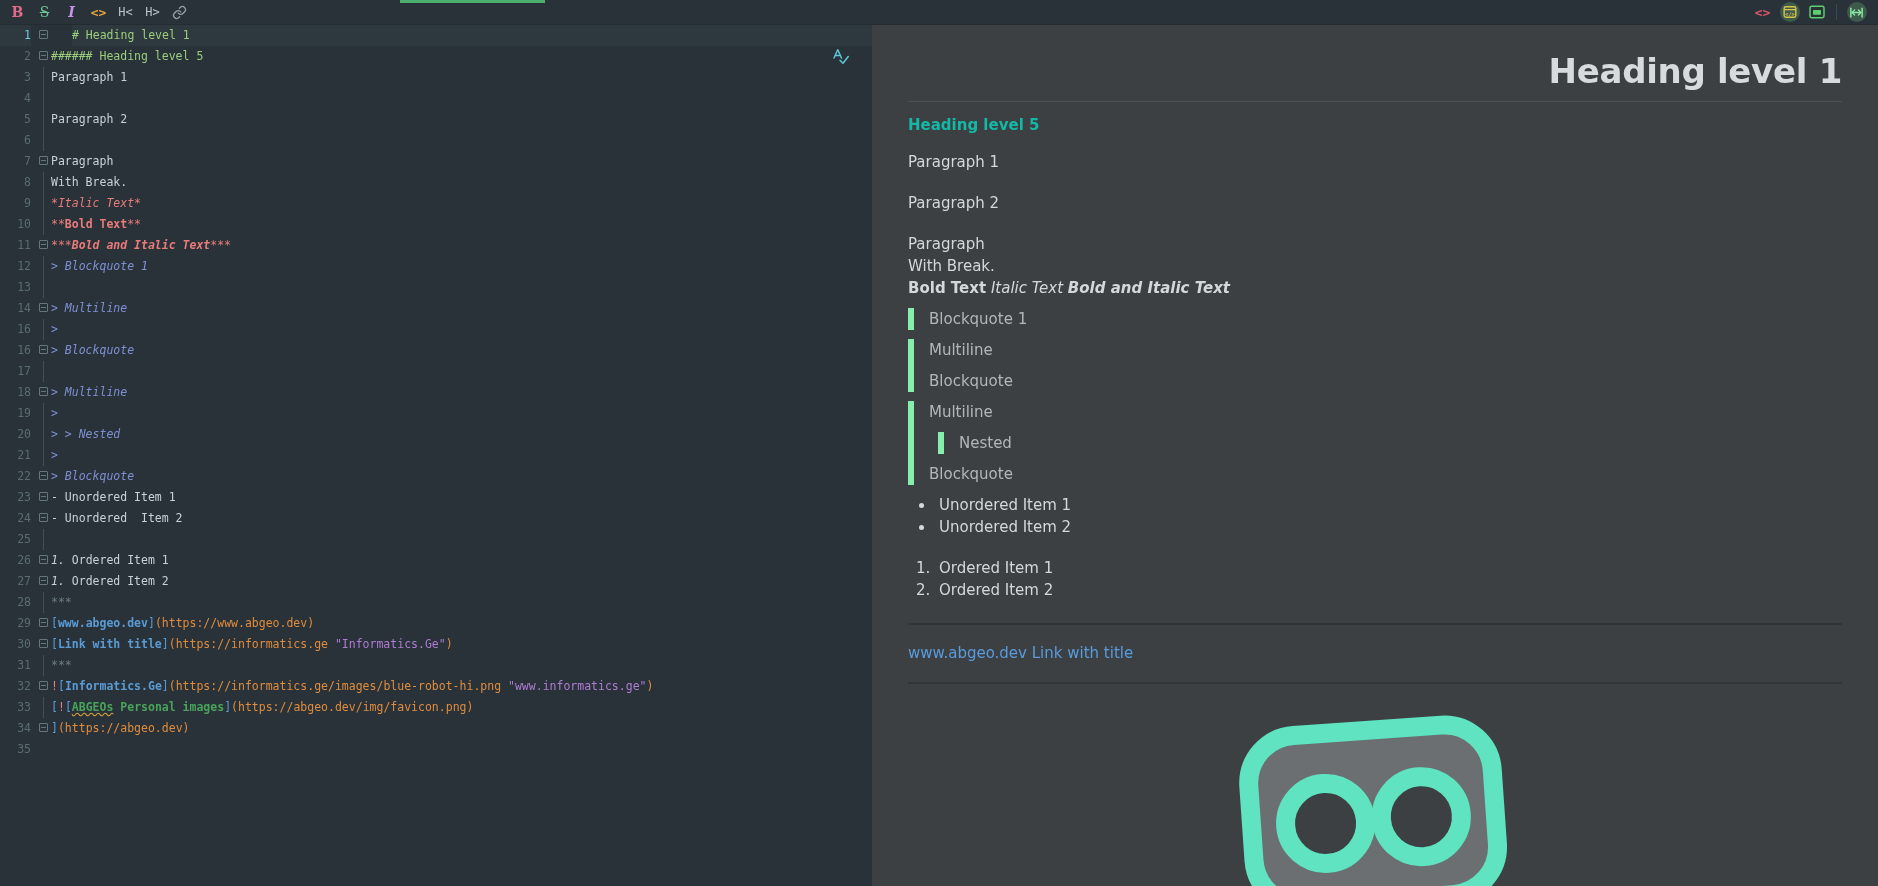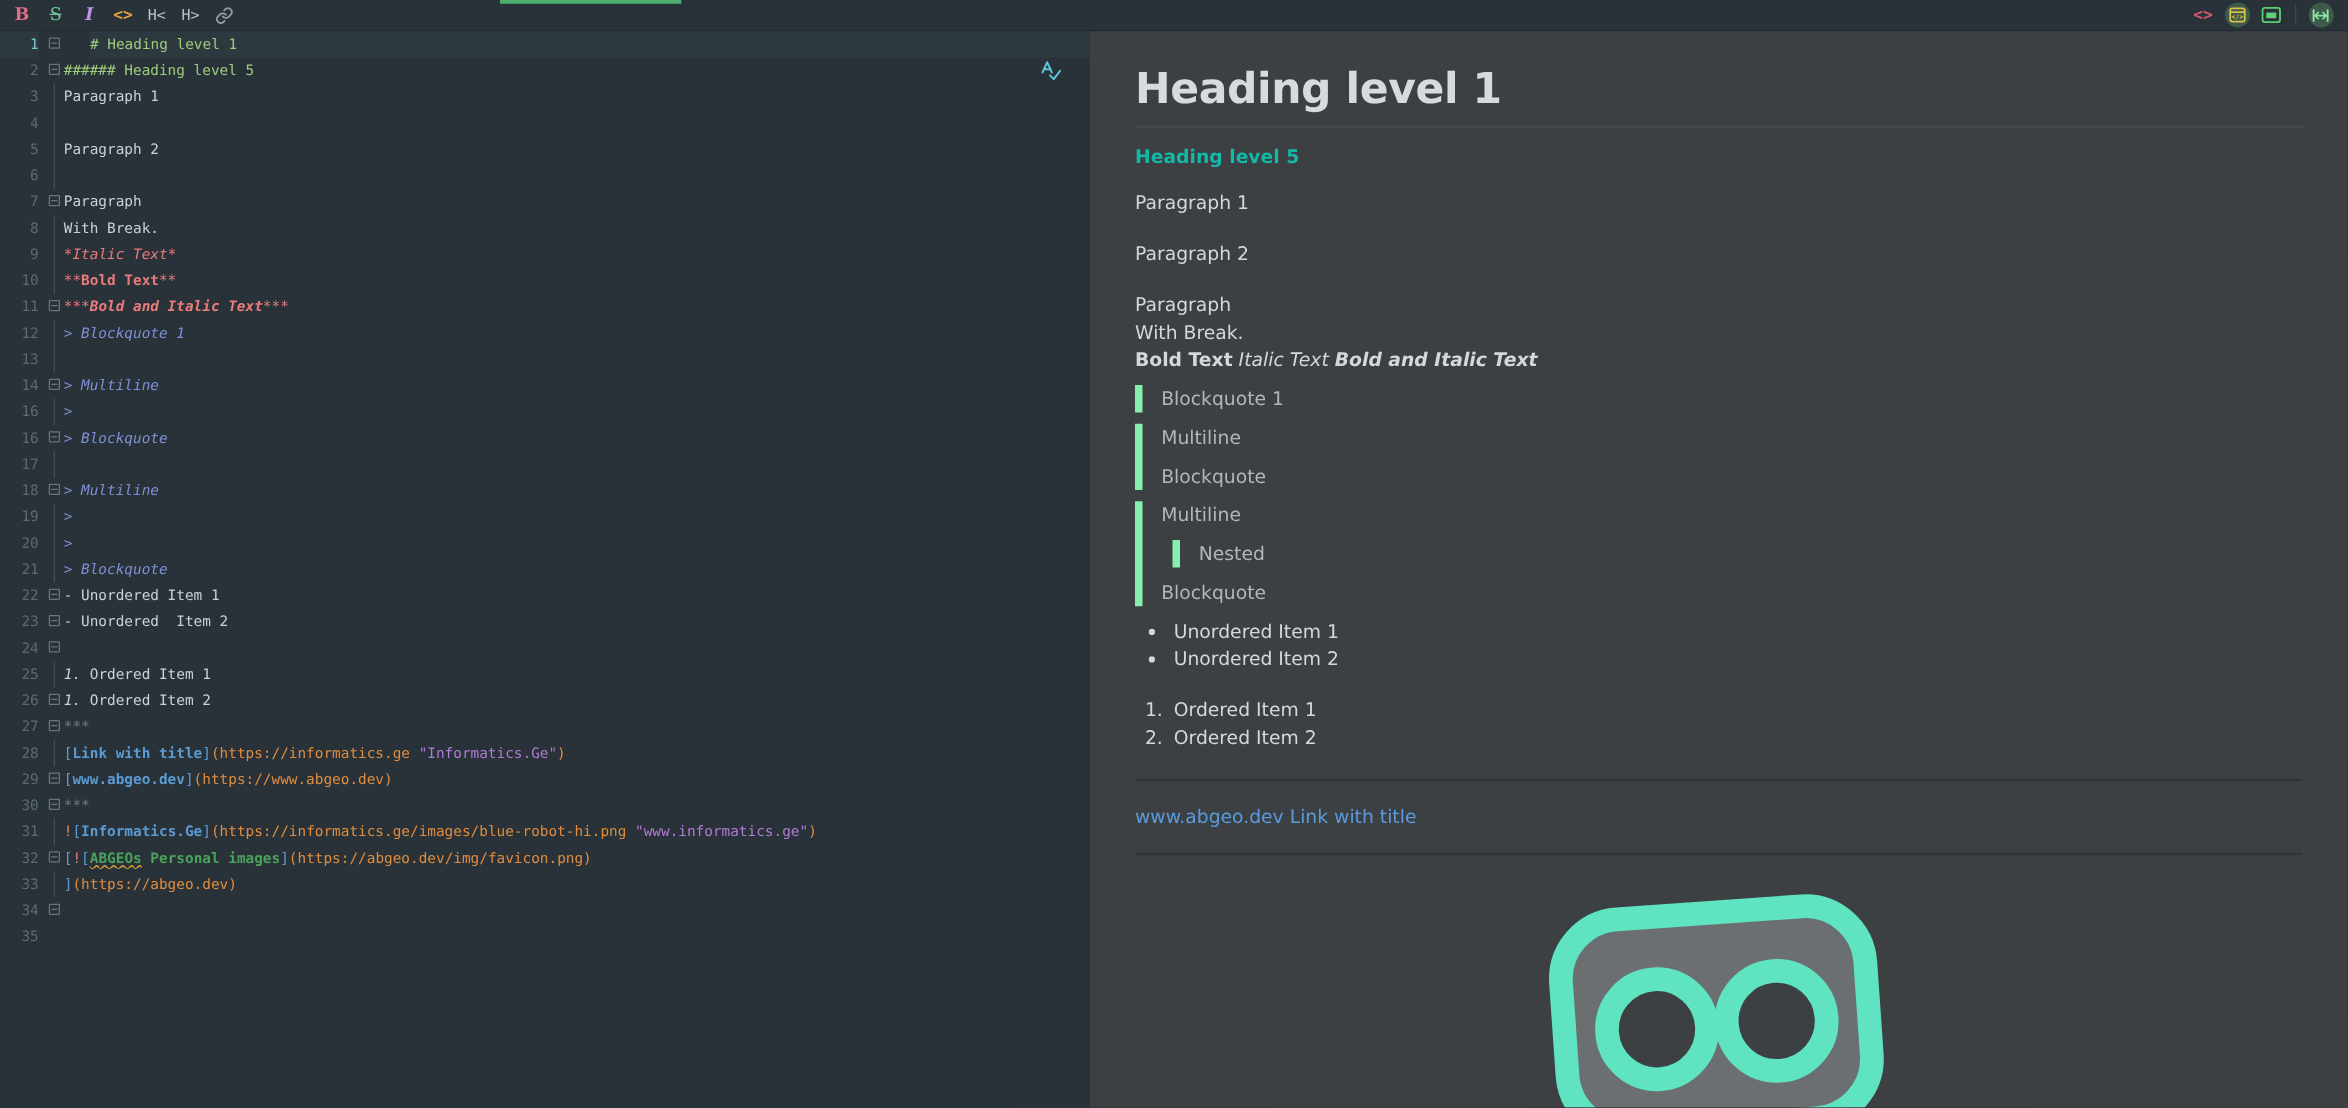--- a/index.html
+++ b/index.html
@@ -108,21 +108,21 @@
   }
 
   
   .preview-pane {
     flex: 1; background: #3c4043; overflow: hidden;
     padding: 26px 36px 0 36px; color: #d5d8da;
     font-family: "DejaVu Sans", sans-serif; position: relative;
   }
   .pv-h1 {
     font-size: 34px; font-weight: bold; color: #d8dbdd; letter-spacing: -0.3px;
-    padding-bottom: 8px; margin-bottom: 0px;
+    padding-bottom: 8px; margin-bottom: 0px; text-align: right;
   }
   .pv-rule-h1 { height: 1px; background: #4d5154; margin: 2px 0 14px 0; }
   .pv-h5 { font-size: 15px; font-weight: bold; color: #14b8a6; margin-bottom: 17px; }
   .pv-p { font-size: 15px; line-height: 22px; color: #d5d8da; margin-bottom: 19px; }
   .pv-p.tight { margin-bottom: 0; }
   .pv-b { font-weight: bold; }
   .pv-i { font-style: italic; }
   .pv-bi { font-weight: bold; font-style: italic; }
 
   .pv-bq {
@@ -397,30 +397,31 @@
             <div class="ln"><span class="s-mark">**</span><span class="s-bold">Bold Text</span><span class="s-mark">**</span></div>
             <div class="ln"><span class="s-mark">***</span><span class="s-bi">Bold and Italic Text</span><span class="s-mark">***</span></div>
             <div class="ln"><span class="s-quote">&gt; Blockquote 1</span></div>
             <div class="ln">&nbsp;</div>
             <div class="ln"><span class="s-quote">&gt; Multiline</span></div>
             <div class="ln"><span class="s-quote">&gt;</span></div>
             <div class="ln"><span class="s-quote">&gt; Blockquote</span></div>
             <div class="ln">&nbsp;</div>
             <div class="ln"><span class="s-quote">&gt; Multiline</span></div>
             <div class="ln"><span class="s-quote">&gt;</span></div>
+            <div class="ln"><span class="s-quote">&gt; &gt; Nested</span></div>
             <div class="ln"><span class="s-quote">&gt;</span></div>
             <div class="ln"><span class="s-quote">&gt; Blockquote</span></div>
             <div class="ln"><span class="s-list">- Unordered Item 1</span></div>
             <div class="ln"><span class="s-list">- Unordered  Item 2</span></div>
             <div class="ln">&nbsp;</div>
             <div class="ln"><span class="s-num">1.</span><span class="s-list"> Ordered Item 1</span></div>
             <div class="ln"><span class="s-num">1.</span><span class="s-list"> Ordered Item 2</span></div>
             <div class="ln"><span class="s-hr">***</span></div>
+            <div class="ln"><span class="s-brk">[</span><span class="s-lnktxt">www.abgeo.dev</span><span class="s-brk">]</span><span class="s-url">(https://www.abgeo.dev)</span></div>
             <div class="ln"><span class="s-brk">[</span><span class="s-lnktxt">Link with title</span><span class="s-brk">]</span><span class="s-url">(https://informatics.ge </span><span class="s-title">"Informatics.Ge"</span><span class="s-url">)</span></div>
-            <div class="ln"><span class="s-brk">[</span><span class="s-lnktxt">www.abgeo.dev</span><span class="s-brk">]</span><span class="s-url">(https://www.abgeo.dev)</span></div>
             <div class="ln"><span class="s-hr">***</span></div>
             <div class="ln"><span class="s-bang">!</span><span class="s-brk">[</span><span class="s-lnktxt">Informatics.Ge</span><span class="s-brk">]</span><span class="s-url">(https://informatics.ge/images/blue-robot-hi.png </span><span class="s-title">"www.informatics.ge"</span><span class="s-url">)</span></div>
             <div class="ln"><span class="s-brk">[</span><span class="s-bang">!</span><span class="s-brk">[</span><span class="s-lnktxt2 s-spell">ABGEOs</span><span class="s-lnktxt2"> Personal images</span><span class="s-brk">]</span><span class="s-url">(https://abgeo.dev/img/favicon.png)</span></div>
             <div class="ln"><span class="s-brk">]</span><span class="s-url">(https://abgeo.dev)</span></div>
             <div class="ln">&nbsp;</div>
           </div>
       </div>
     </div>
 
     <div class="preview-pane">

